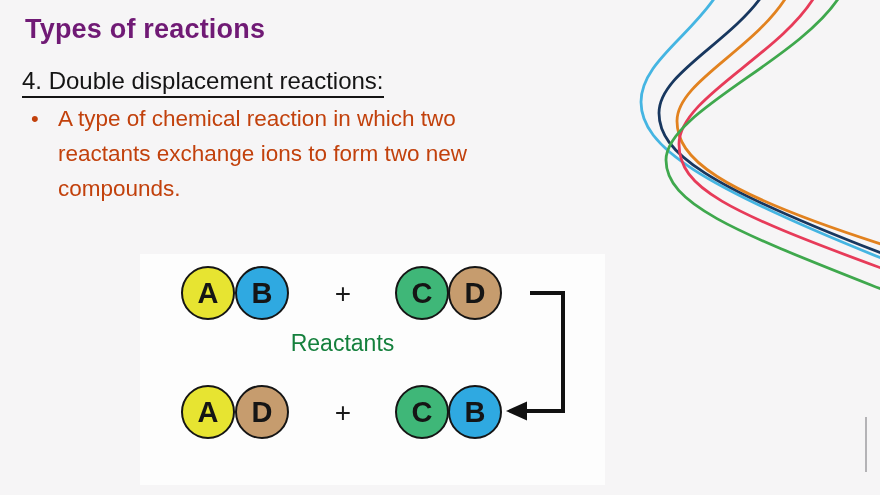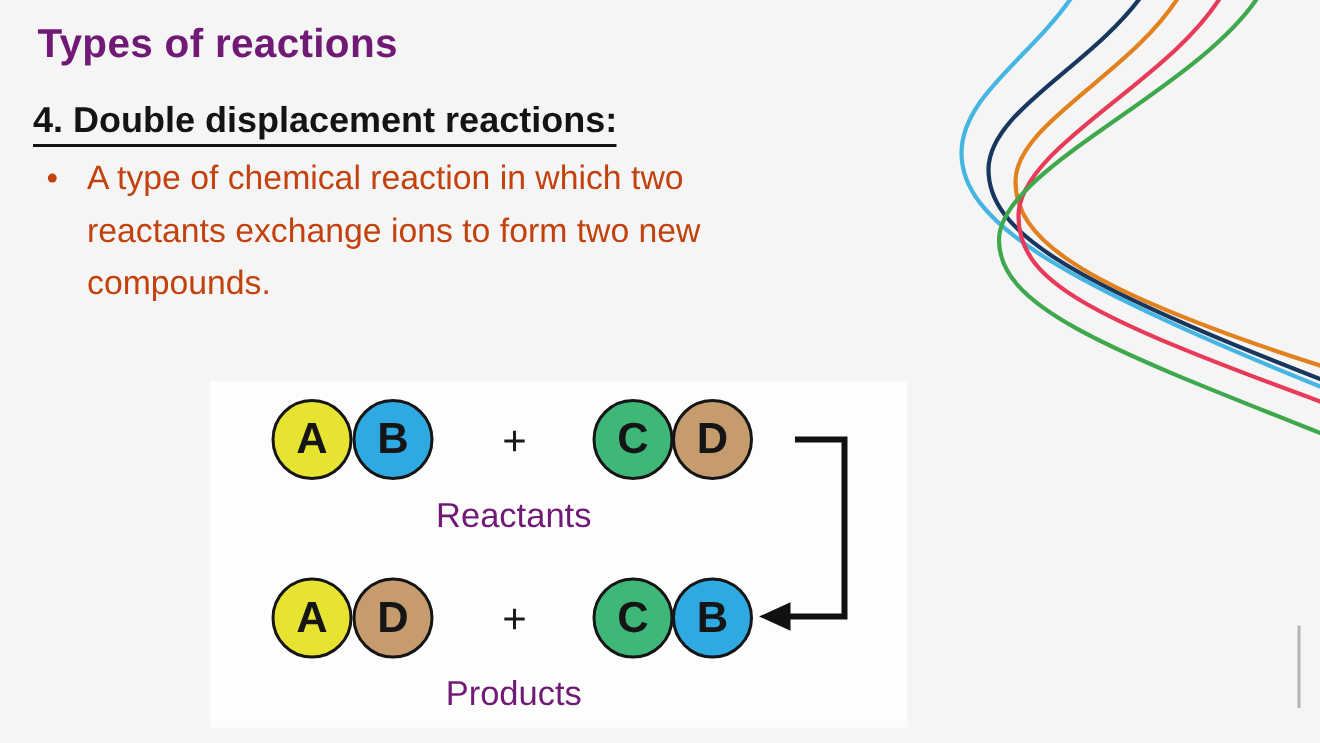--- a/index.html
+++ b/index.html
@@ -28,21 +28,21 @@
     left: 25px; top: 14px;
     font-size: 27px;
     font-weight: bold;
     color: #701a75;
     letter-spacing: 0.2px;
   }
   .section-heading {
     position: absolute;
     left: 22px; top: 67px;
     font-size: 24px;
-    font-weight: bold;
+    font-weight: normal;
     color: #141414;
     display: inline-block;
     border-bottom: 2.5px solid #141414;
     padding-bottom: 1px;
   }
   .bullet-list {
     position: absolute;
     left: 31px; top: 101px;
     width: 505px;
     margin: 0; padding: 0;
@@ -92,21 +92,21 @@
     font-size: 28px; color: #1a1a1a;
     font-weight: normal;
   }
   .plus.r1 { top: 24px; }
   .plus.r2 { top: 143px; }
   .diagram-label {
     position: absolute;
     left: 0; width: 405px;
     text-align: center;
     font-size: 23px;
-    color: #701a75;
+    color: #15803d;
   }
   .label-reactants { top: 76px; }
   .label-products  { top: 195px; }
   .arrow-svg {
     position: absolute; inset: 0;
     width: 465px; height: 231px;
     pointer-events: none;
   }
   .edge-line {
     position: absolute;
@@ -151,21 +151,20 @@
       </div>
       <div class="diagram-label label-reactants">Reactants</div>
 
       <div class="row-products">
         <span class="atom pos-1" style="background: rgb(231, 228, 49);">A</span>
         <span class="atom pos-2" style="background: rgb(198, 156, 110);">D</span>
         <span class="plus r2">+</span>
         <span class="atom pos-3" style="background: rgb(63, 183, 120);">C</span>
         <span class="atom pos-4" style="background: rgb(47, 169, 225);">B</span>
       </div>
-      <div class="diagram-label label-products">Products</div>
 
       <svg class="arrow-svg" viewBox="0 0 465 231">
         <path d="M 390,39 H 423 V 157 H 384" fill="none" stroke="#111" stroke-width="4"></path>
         <polygon points="366,157 387,147.5 387,166.5" fill="#111"></polygon>
       </svg>
 
     </div>
 
   </div>
 

